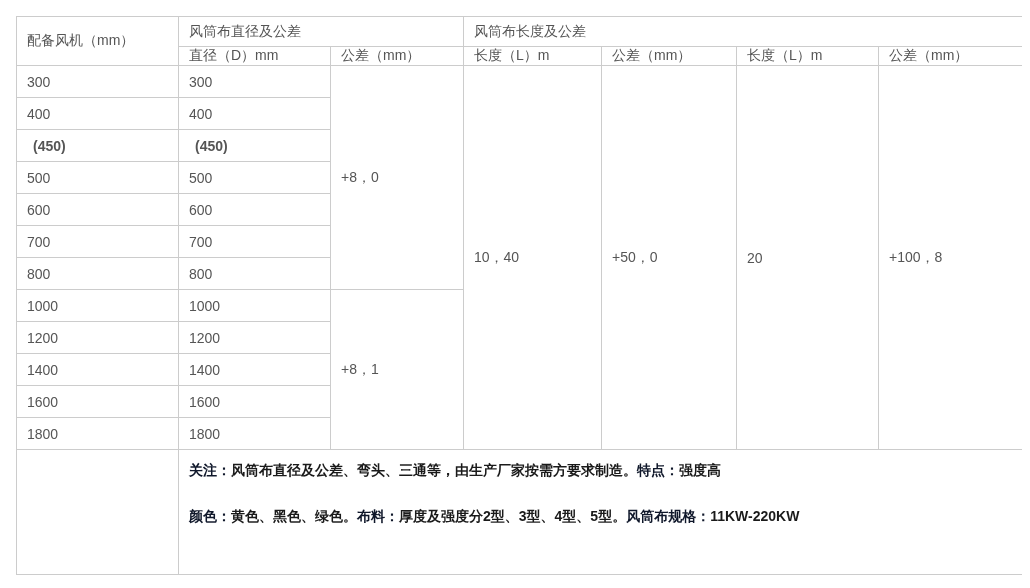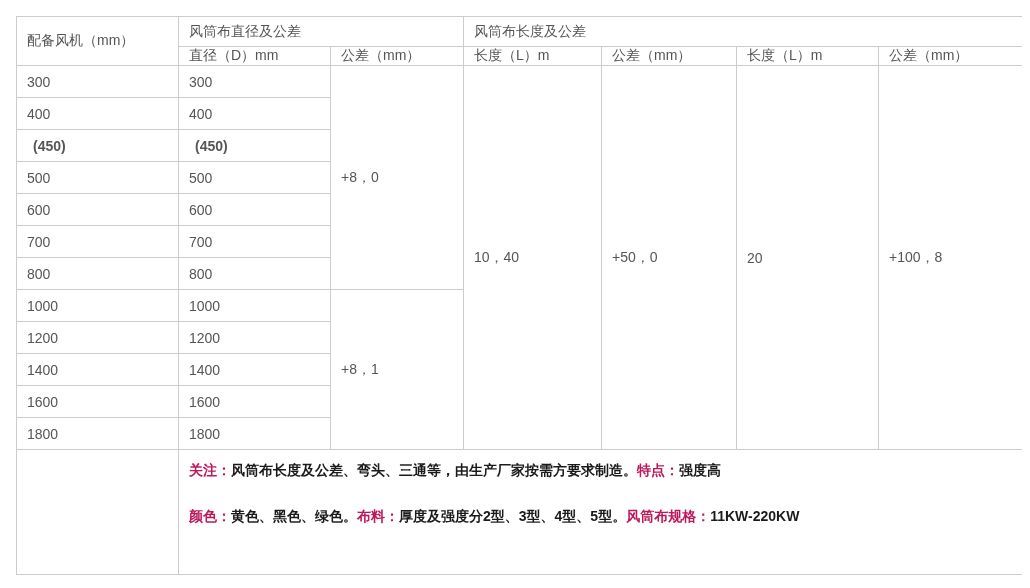--- a/index.html
+++ b/index.html
@@ -34,21 +34,21 @@
     padding: 10px 10px 0 10px;
     white-space: normal;
   }
   .note-line {
     margin: 0 0 26px 0;
     line-height: 20px;
     font-size: 14px;
     font-weight: bold;
     color: #1a1a1a;
   }
-  .note-accent { color: #be185d; }
+  .note-accent { color: #0f172a; }
 </style>
 </head>
 <body>
 
 <table class="spec-table">
   <colgroup>
     <col style="width:162px">
     <col style="width:152px">
     <col style="width:133px">
     <col style="width:138px">
@@ -122,18 +122,18 @@
       <td>1600</td>
       <td>1600</td>
     </tr>
     <tr class="body-row">
       <td>1800</td>
       <td>1800</td>
     </tr>
     <tr class="notes-row">
       <td></td>
       <td colspan="6" class="notes-cell">
-        <p class="note-line"><span class="note-accent">关注：</span><span>风筒布长度及公差、弯头、三通等，由生产厂家按需方要求制造。</span><span class="note-accent">特点：</span><span>强度高</span></p>
+        <p class="note-line"><span class="note-accent">关注：</span><span>风筒布直径及公差、弯头、三通等，由生产厂家按需方要求制造。</span><span class="note-accent">特点：</span><span>强度高</span></p>
         <p class="note-line"><span class="note-accent">颜色：</span><span>黄色、黑色、绿色。</span><span class="note-accent">布料：</span><span>厚度及强度分2型、3型、4型、5型。</span><span class="note-accent">风筒布规格：</span><span>11KW-220KW</span></p>
       </td>
     </tr>
   </tbody>
 </table>
 
 </body></html>

